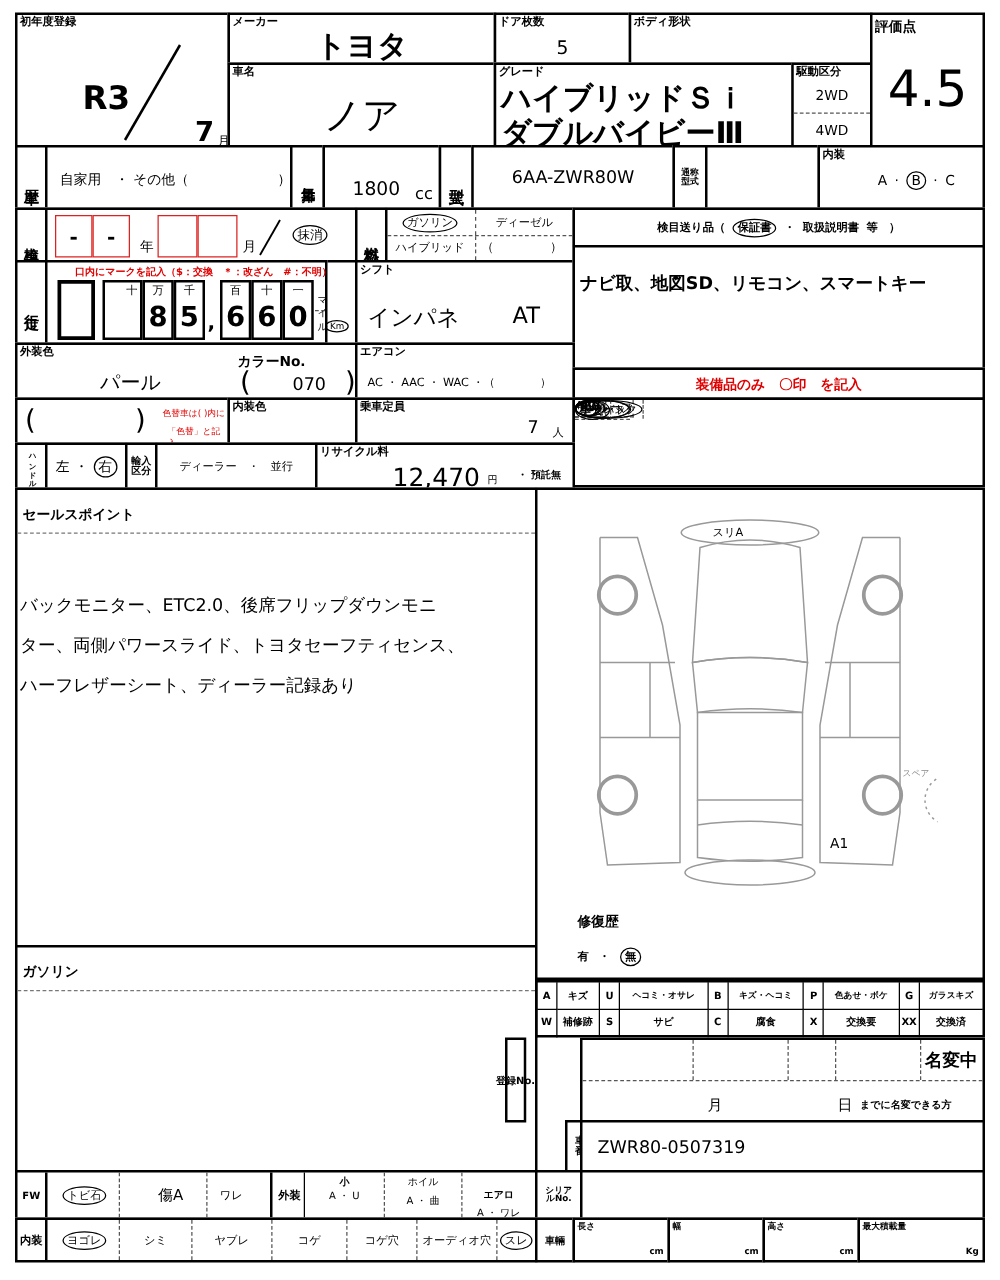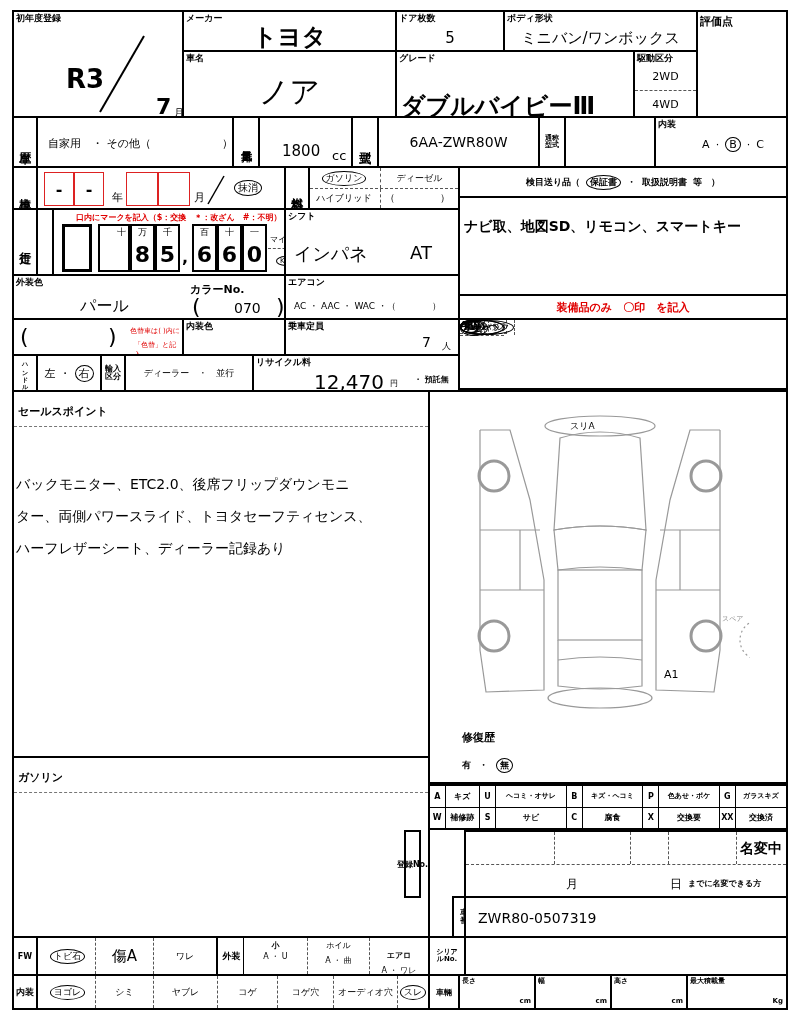--- a/index.html
+++ b/index.html
@@ -33,34 +33,35 @@
 <div class="bx" style="left:182px;top:50px;width:215px;height:68px">
   <span class="lbl" style="left:2px;top:2px">車名</span>
   <div class="c" style="left:0;right:0;top:16px;height:48px;font-size:30px">ノア</div>
 </div>
 <div class="bx" style="left:395px;top:10px;width:110px;height:42px">
   <span class="lbl" style="left:2px;top:2px">ドア枚数</span>
   <div class="c" style="left:0;right:0;top:14px;height:24px;font-size:15px">5</div>
 </div>
 <div class="bx" style="left:503px;top:10px;width:195px;height:42px">
   <span class="lbl" style="left:2px;top:2px">ボディ形状</span>
-  <div class="c" style="left:0;right:0;top:14px;height:24px;font-size:15px">ミニバン/ワンボックス</div>
 </div>
 <div class="bx" style="left:395px;top:50px;width:240px;height:68px">
   <span class="lbl" style="left:2px;top:2px">グレード</span>
+  <div class="abs" style="left:4px;top:10px;font-size:24px;font-weight:bold;white-space:nowrap">ハイブリッドＳｉ</div>
   <div class="abs" style="left:4px;top:38px;font-size:24px;font-weight:bold;white-space:nowrap">ダブルバイビーⅢ</div>
 </div>
 <div class="bx" style="left:633px;top:50px;width:65px;height:68px">
   <span class="lbl" style="left:2px;top:2px">駆動区分</span>
   <div class="c" style="left:0;right:0;top:14px;height:20px;font-size:11px">2WD</div>
   <div class="abs" style="left:0;right:0;top:38px;border-top:1px dashed #555"></div>
   <div class="c" style="left:0;right:0;top:42px;height:20px;font-size:11px">4WD</div>
 </div>
 <div class="bx" style="left:696px;top:10px;width:92px;height:108px">
   <span class="lbl" style="left:2px;top:4px;font-size:11px">評価点</span>
+  <div class="c" style="left:0;right:0;top:30px;height:60px;font-size:40px">4.5</div>
 </div>
 
 <div class="bx" style="left:12px;top:116px;width:26px;height:52px">
   <div class="vl" style="inset:0;writing-mode:vertical-rl">車歴</div>
 </div>
 <div class="bx" style="left:36px;top:116px;width:198px;height:52px">
   <div class="abs" style="left:10px;top:18px;font-size:11px">自家用　・ その他（</div>
   <div class="abs" style="left:184px;top:18px;font-size:11px">）</div>
 </div>
 <div class="bx" style="left:232px;top:116px;width:28px;height:52px">
@@ -126,21 +127,21 @@
     <span>検目送り品（</span>
     <span class="circ">保証書</span>・
     <span>取扱説明書</span>
     <span>等　）</span>
   </div>
 </div>
 
 <div class="bx" style="left:12px;top:208px;width:26px;height:68px">
   <div class="vl" style="inset:0;writing-mode:vertical-rl">走行</div>
 </div>
-<div class="bx" style="left:52px;top:208px;width:250px;height:68px">
+<div class="bx" style="left:36px;top:208px;width:226px;height:68px">
   <div class="abs red" style="left:22px;top:2px;font-size:8px;font-weight:bold;white-space:nowrap">口内にマークを記入（$：交換　＊：改ざん　#：不明）</div>
   <div class="abs" style="left:8px;top:14px;width:30px;height:48px;border:3px solid #000"></div>
   <div class="abs" style="left:44px;top:14px;width:32px;height:48px;border:2px solid #000">
       <span class="abs" style="right:2px;top:0;font-size:9px">十</span>
       <span class="c" style="inset:12px 0 0 0;font-size:22px;font-weight:bold"></span>
     </div>
   <div class="abs" style="left:76px;top:14px;width:25px;height:48px;border:2px solid #000">
       <span class="abs" style="right:6px;top:0;font-size:9px">万</span>
       <span class="c" style="inset:12px 0 0 0;font-size:22px;font-weight:bold">8</span>
     </div>
@@ -356,21 +357,21 @@
 </div>
 <div class="bx" style="left:464px;top:896px;width:324px;height:42px">
   <span class="abs" style="left:12px;top:12px;font-size:14px">ZWR80-0507319</span>
 </div>
 
 <div class="bx" style="left:12px;top:936px;width:418px;height:40px">
   <div class="c" style="left:0;width:24px;top:0;bottom:0;font-size:8px;font-weight:bold;border-right:2px solid #000">FW</div>
   <div class="c" style="left:26px;width:56px;top:0;bottom:0;font-size:9px;border-right:1px dashed #555">
       <span class="circ">トビ石</span>
     </div>
-  <div class="c" style="left:82px;width:58px;top:0;bottom:0;font-size:15px;border-right:1px dashed #555">傷A</div>
+  <div class="c" style="left:94px;width:58px;top:0;bottom:0;font-size:12px;border-right:1px dashed #555">傷A</div>
   <div class="c" style="left:140px;width:64px;top:0;bottom:0;font-size:9px;border-right:2px solid #000">ワレ</div>
   <div class="c" style="left:206px;width:24px;top:0;bottom:0;font-size:9px;font-weight:bold;border-right:1px solid #000">外装</div>
   <div class="abs" style="left:230px;width:64px;top:0;bottom:0;border-right:1px dashed #555;font-size:8px;text-align:center">
     <div style="margin-top:2px;font-weight:bold">小</div>
     <div style="margin-top:0">A ・ U</div>
   </div>
   <div class="abs" style="left:294px;width:62px;top:0;bottom:0;border-right:1px dashed #555;font-size:8px;text-align:center">
     <div style="margin-top:2px;font-weight:normal">ホイル</div>
     <div style="margin-top:4px">A ・ 曲</div>
   </div>

